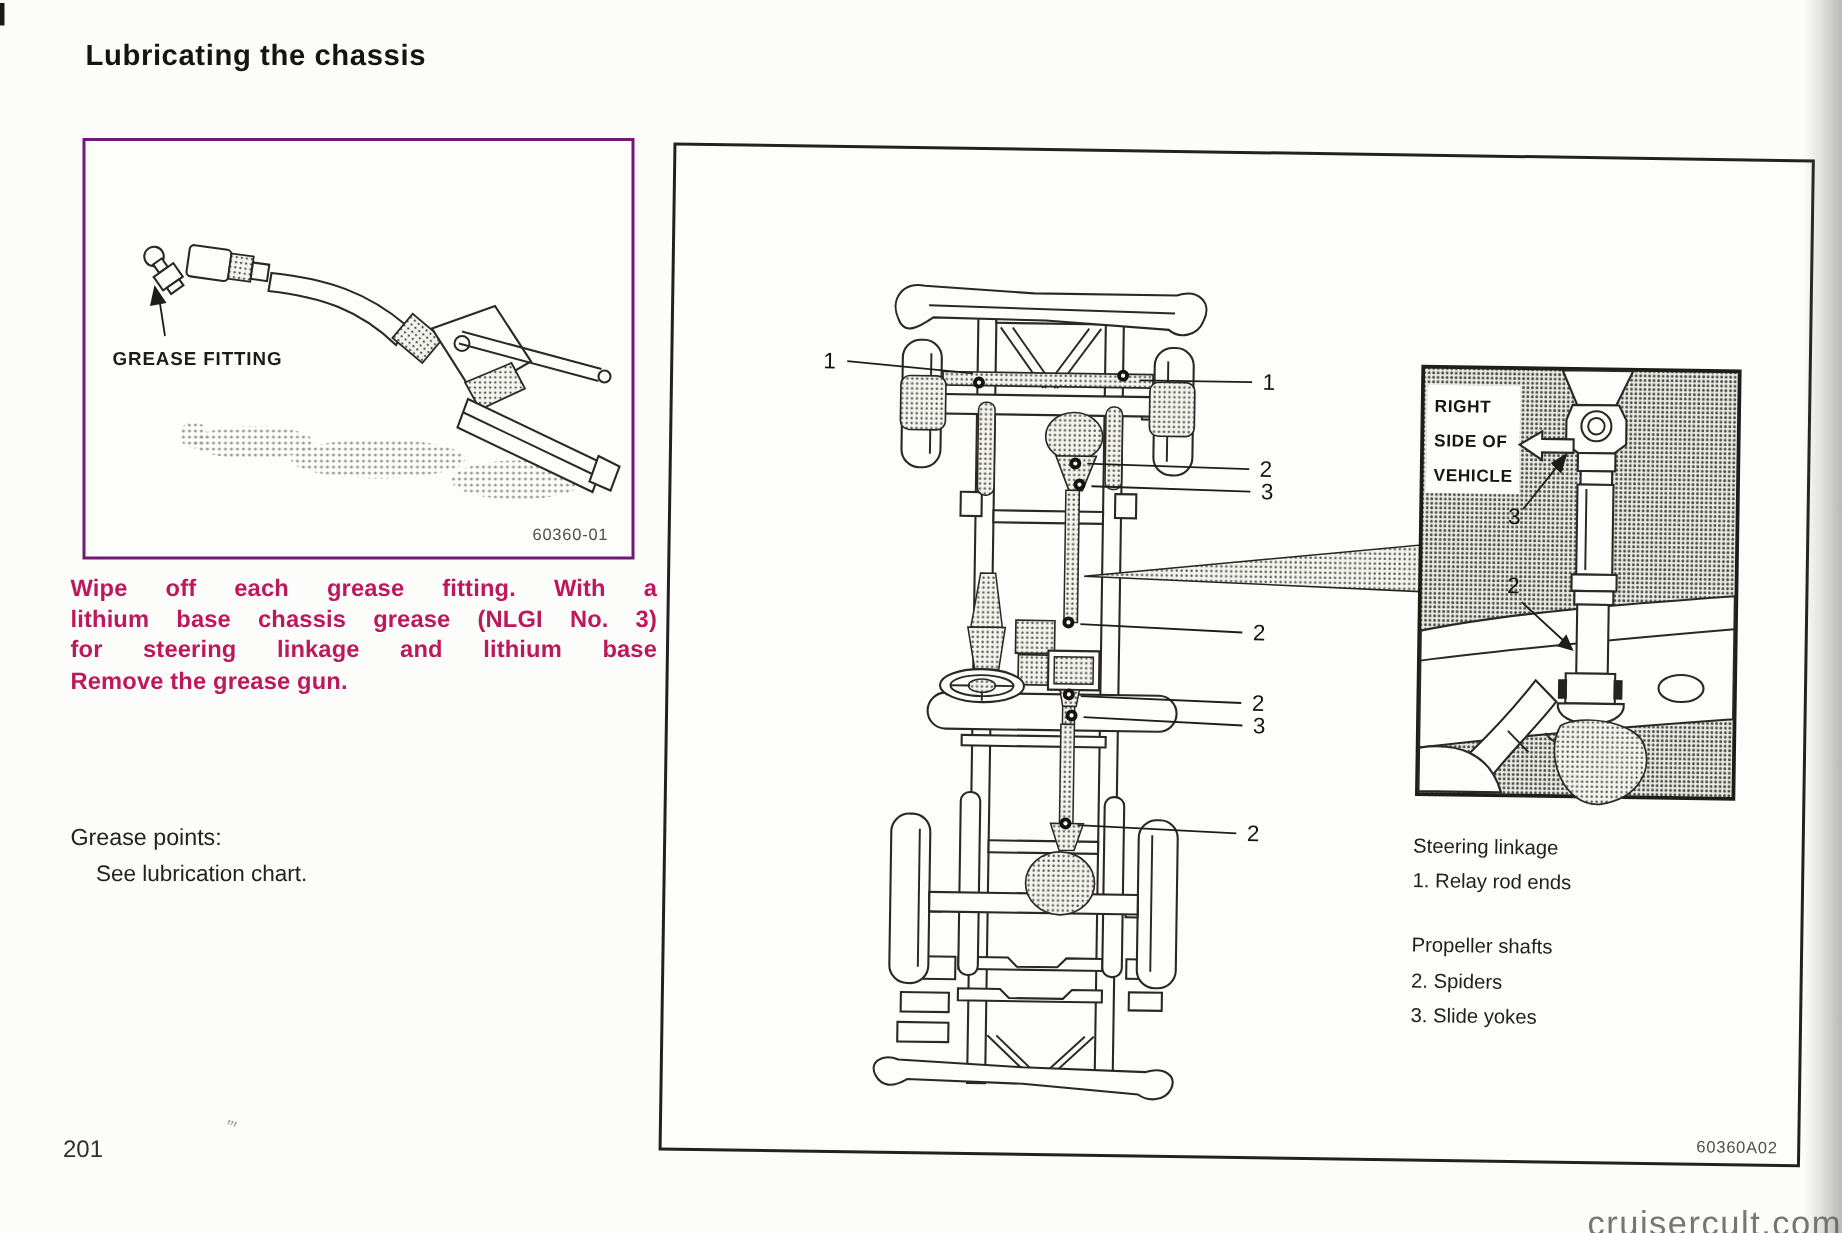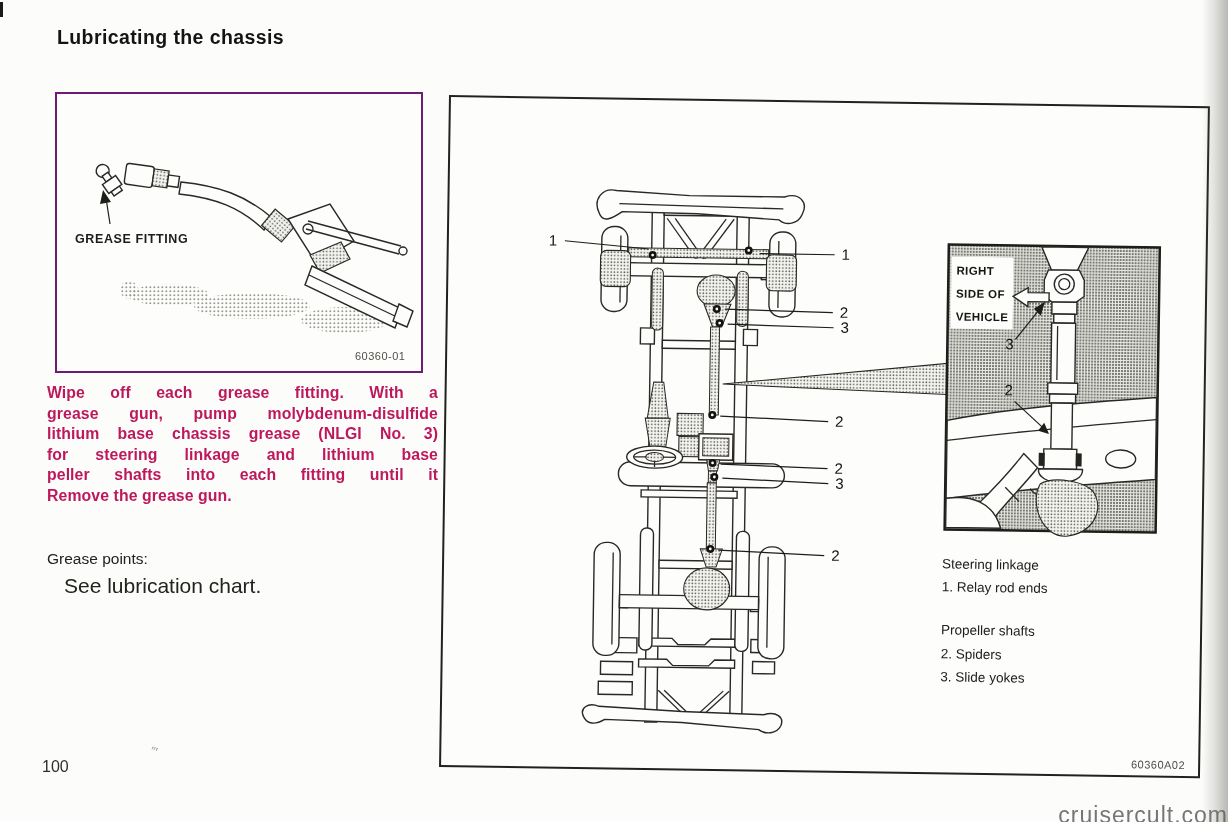--- a/index.html
+++ b/index.html
@@ -8,21 +8,21 @@
   
   .title{position:absolute;left:57px;top:24px;font-size:19.5px;font-weight:bold;
          line-height:27px;letter-spacing:.4px;color:#141412;}
   .fitting-box{position:absolute;left:55px;top:92px;width:364px;height:277px;
                border:2px solid #701a75;background:#fdfdfc;}
   .body-text{position:absolute;left:47px;top:383px;width:391px;}
   .body-line{font-size:15.8px;font-weight:bold;line-height:20.6px;color:#be185d;
              text-align:justify;text-align-last:justify;letter-spacing:.1px;}
   .body-line.last{text-align-last:left;}
   .grease-points{position:absolute;left:47px;top:550px;font-size:15.5px;color:#22221e;}
-  .grease-points-value{position:absolute;left:64px;top:574px;font-size:21px;color:#22221e;}
+  .grease-points-value{position:absolute;left:64px;top:574px;font-size:15px;color:#22221e;}
   
   .chassis-box{position:absolute;left:449px;top:95px;width:757px;height:668px;
                border:2px solid #21211d;background:#fdfdfc;
                transform:rotate(.85deg);transform-origin:0 0;}
   
   .page-number{position:absolute;left:42px;top:758px;font-size:16px;color:#2e2e2a;}
   .watermark{position:absolute;left:0;right:0;top:781px;text-align:right;
              font-size:23px;letter-spacing:1px;color:#767674;margin-top:21px;}
   .smudge{position:absolute;left:150px;top:744px;color:#9a9a94;font-size:13px;
           font-style:italic;transform:rotate(14deg);}
@@ -110,24 +110,22 @@
         <polygon class="wh" points="255,172 345,215 338,234 248,191"></polygon>
         <line class="ln" x1="252" y1="181" x2="342" y2="224"></line>
         <polygon class="wh" points="342,210 356,217 350,233 336,227"></polygon>
       </g>
       <text class="fignum" x="298" y="266">60360-01</text>
     </svg>
   </div>
 
   <div class="body-text">
     <div class="body-line">Wipe off each grease fitting. With a</div>
-    <div class="body-line">grease gun, pump molybdenum-disulfide</div>
     <div class="body-line">lithium base chassis grease (NLGI No. 3)</div>
     <div class="body-line">for steering linkage and lithium base</div>
-    <div class="body-line">peller shafts into each fitting until it</div>
     <div class="body-line last">Remove the grease gun.</div>
   </div>
   <div class="grease-points">Grease points:</div>
   <div class="grease-points-value">See lubrication chart.</div>
 
   <div class="chassis-box">
     <svg width="757" height="668" viewBox="0 0 757 668">
       <defs>
         <pattern id="stipA" width="3.3" height="3.3" patternUnits="userSpaceOnUse">
           <rect width="3.3" height="3.3" fill="#f3f3ef"></rect>
@@ -343,19 +341,19 @@
         <text class="lg" x="498" y="487">1. Relay rod ends</text>
         <text class="lgt" x="498" y="530">Propeller shafts</text>
         <text class="lg" x="498" y="554">2. Spiders</text>
         <text class="lg" x="498" y="577">3. Slide yokes</text>
       </g>
 
       <text class="fignum" x="744" y="661" text-anchor="end">60360A02</text>
     </svg>
   </div>
 
-  <div class="page-number">100</div>
+  <div class="page-number">201</div>
   <div class="smudge">”′</div>
   <div class="watermark">cruisercult.com</div>
 
   <div class="edge-shadow"></div>
   <div class="corner-mark"></div>
 </div>
 
 </body></html>

